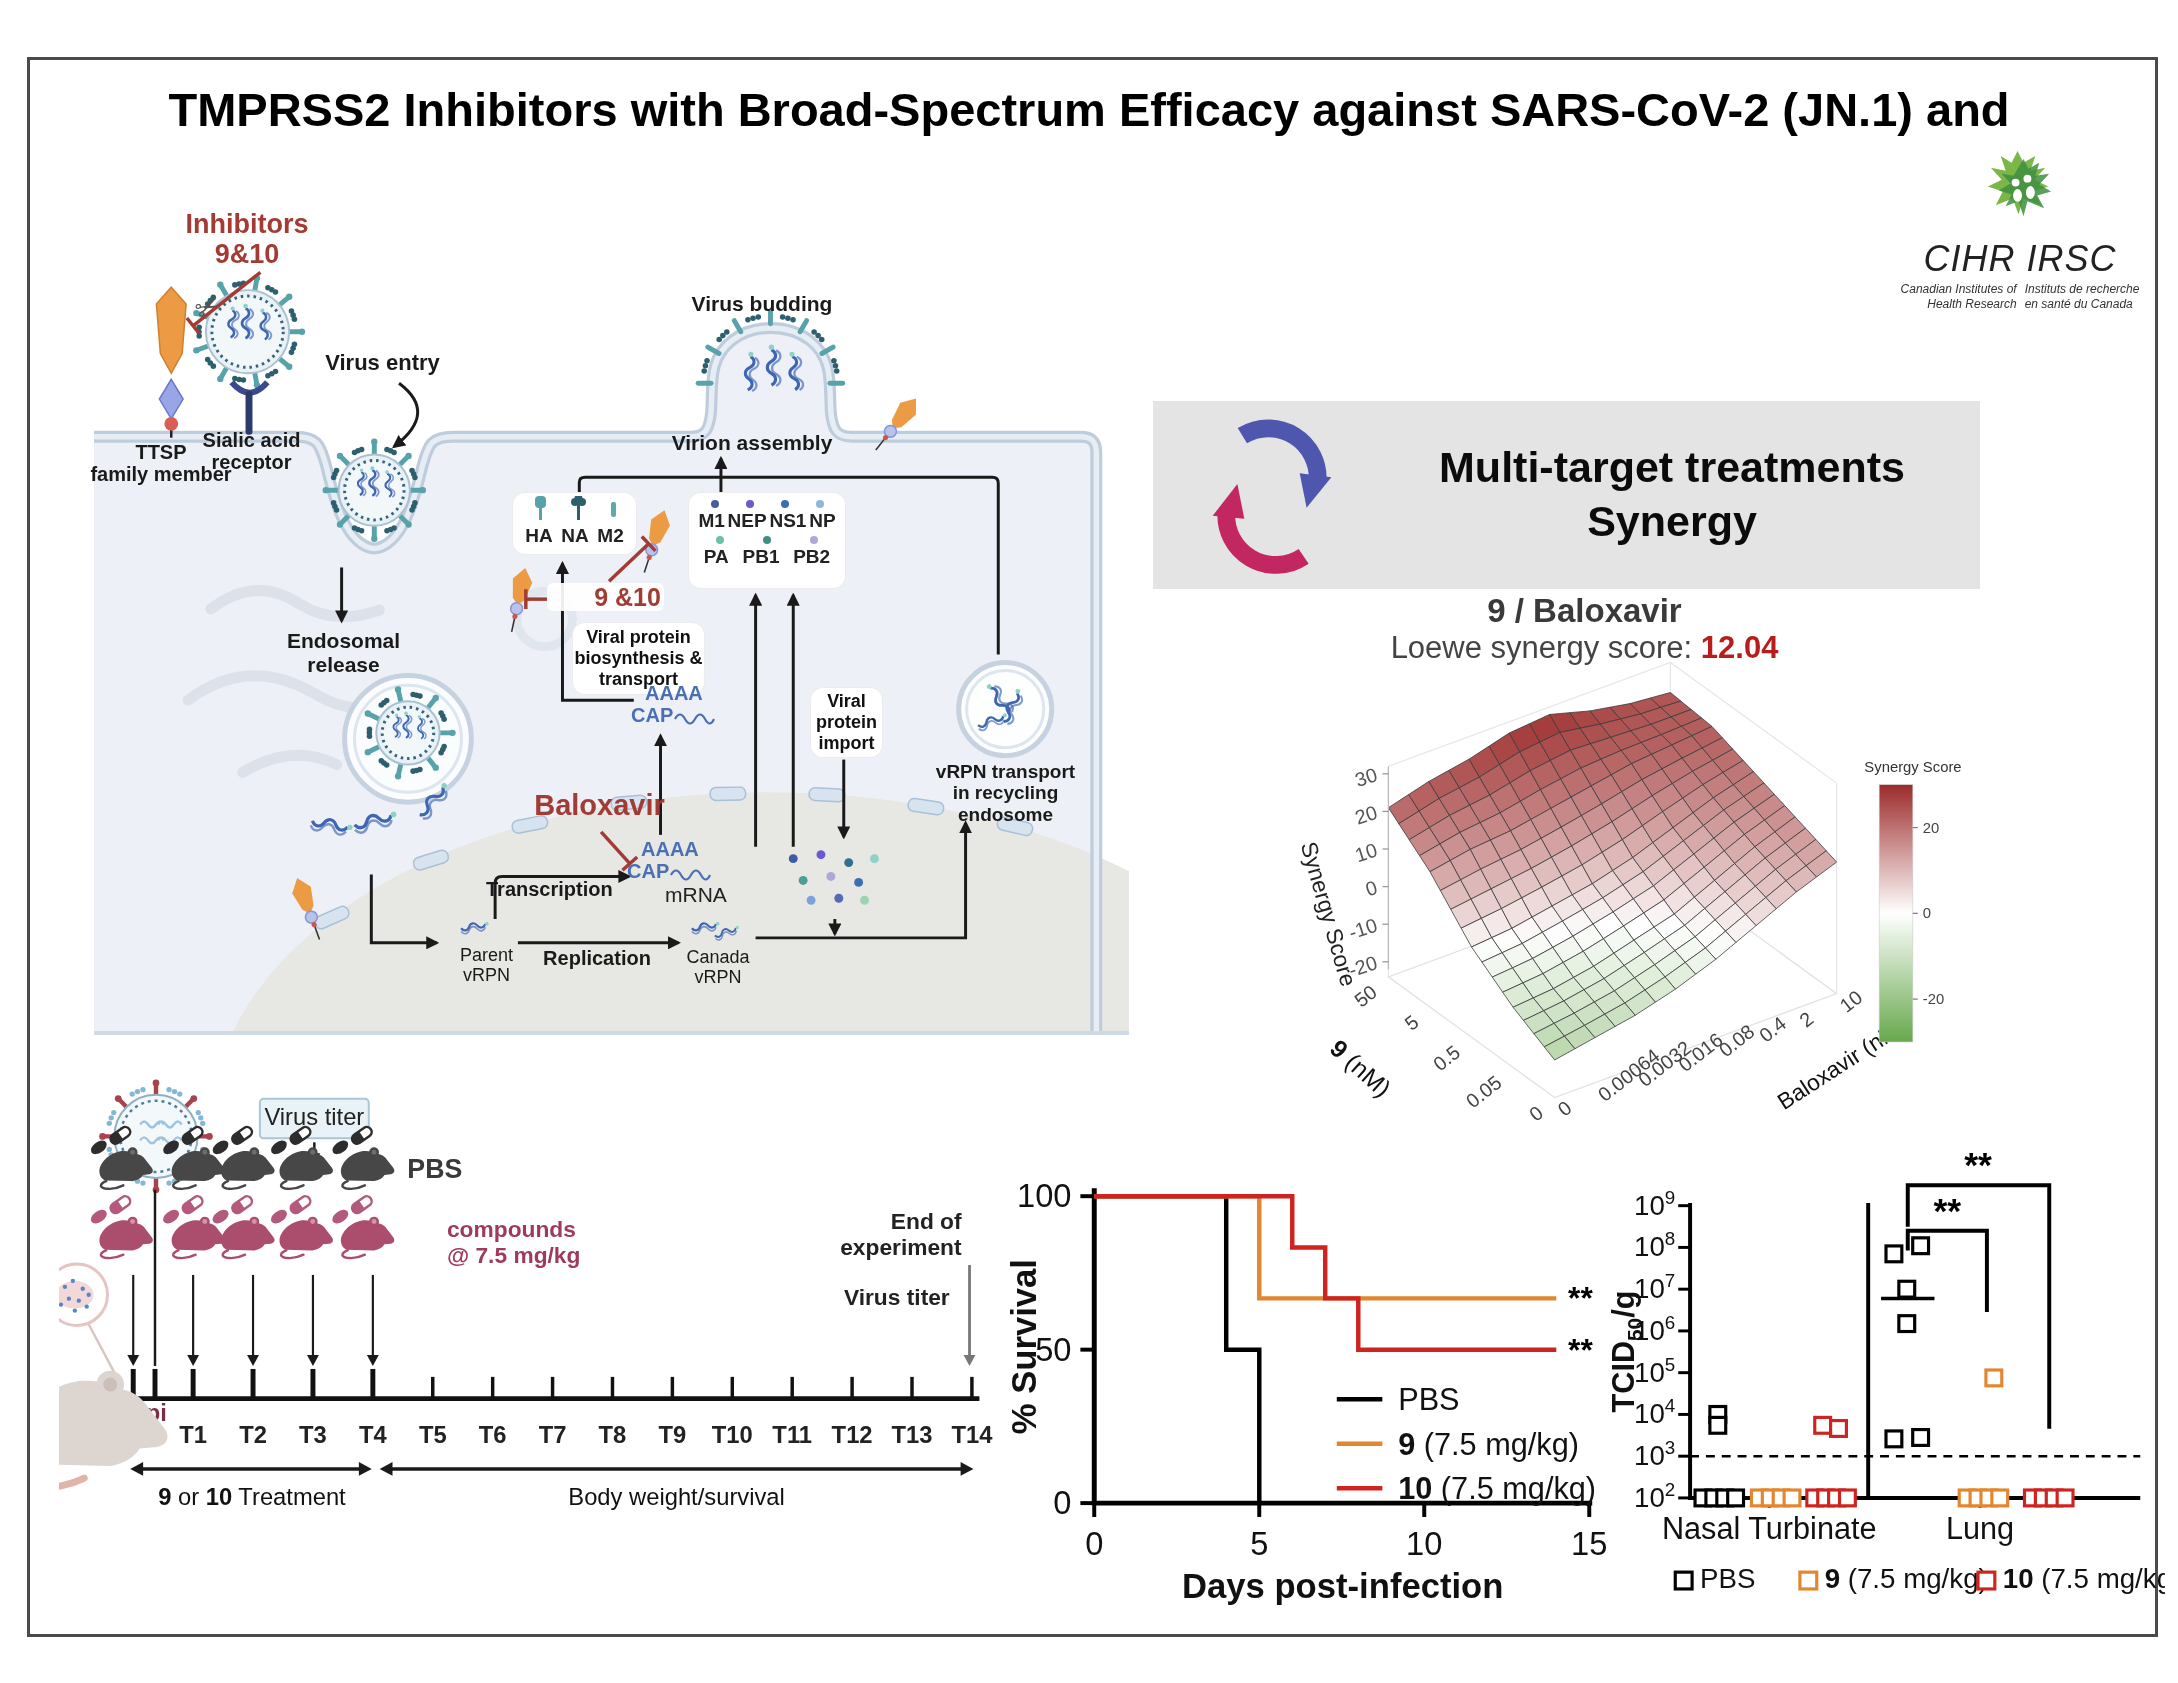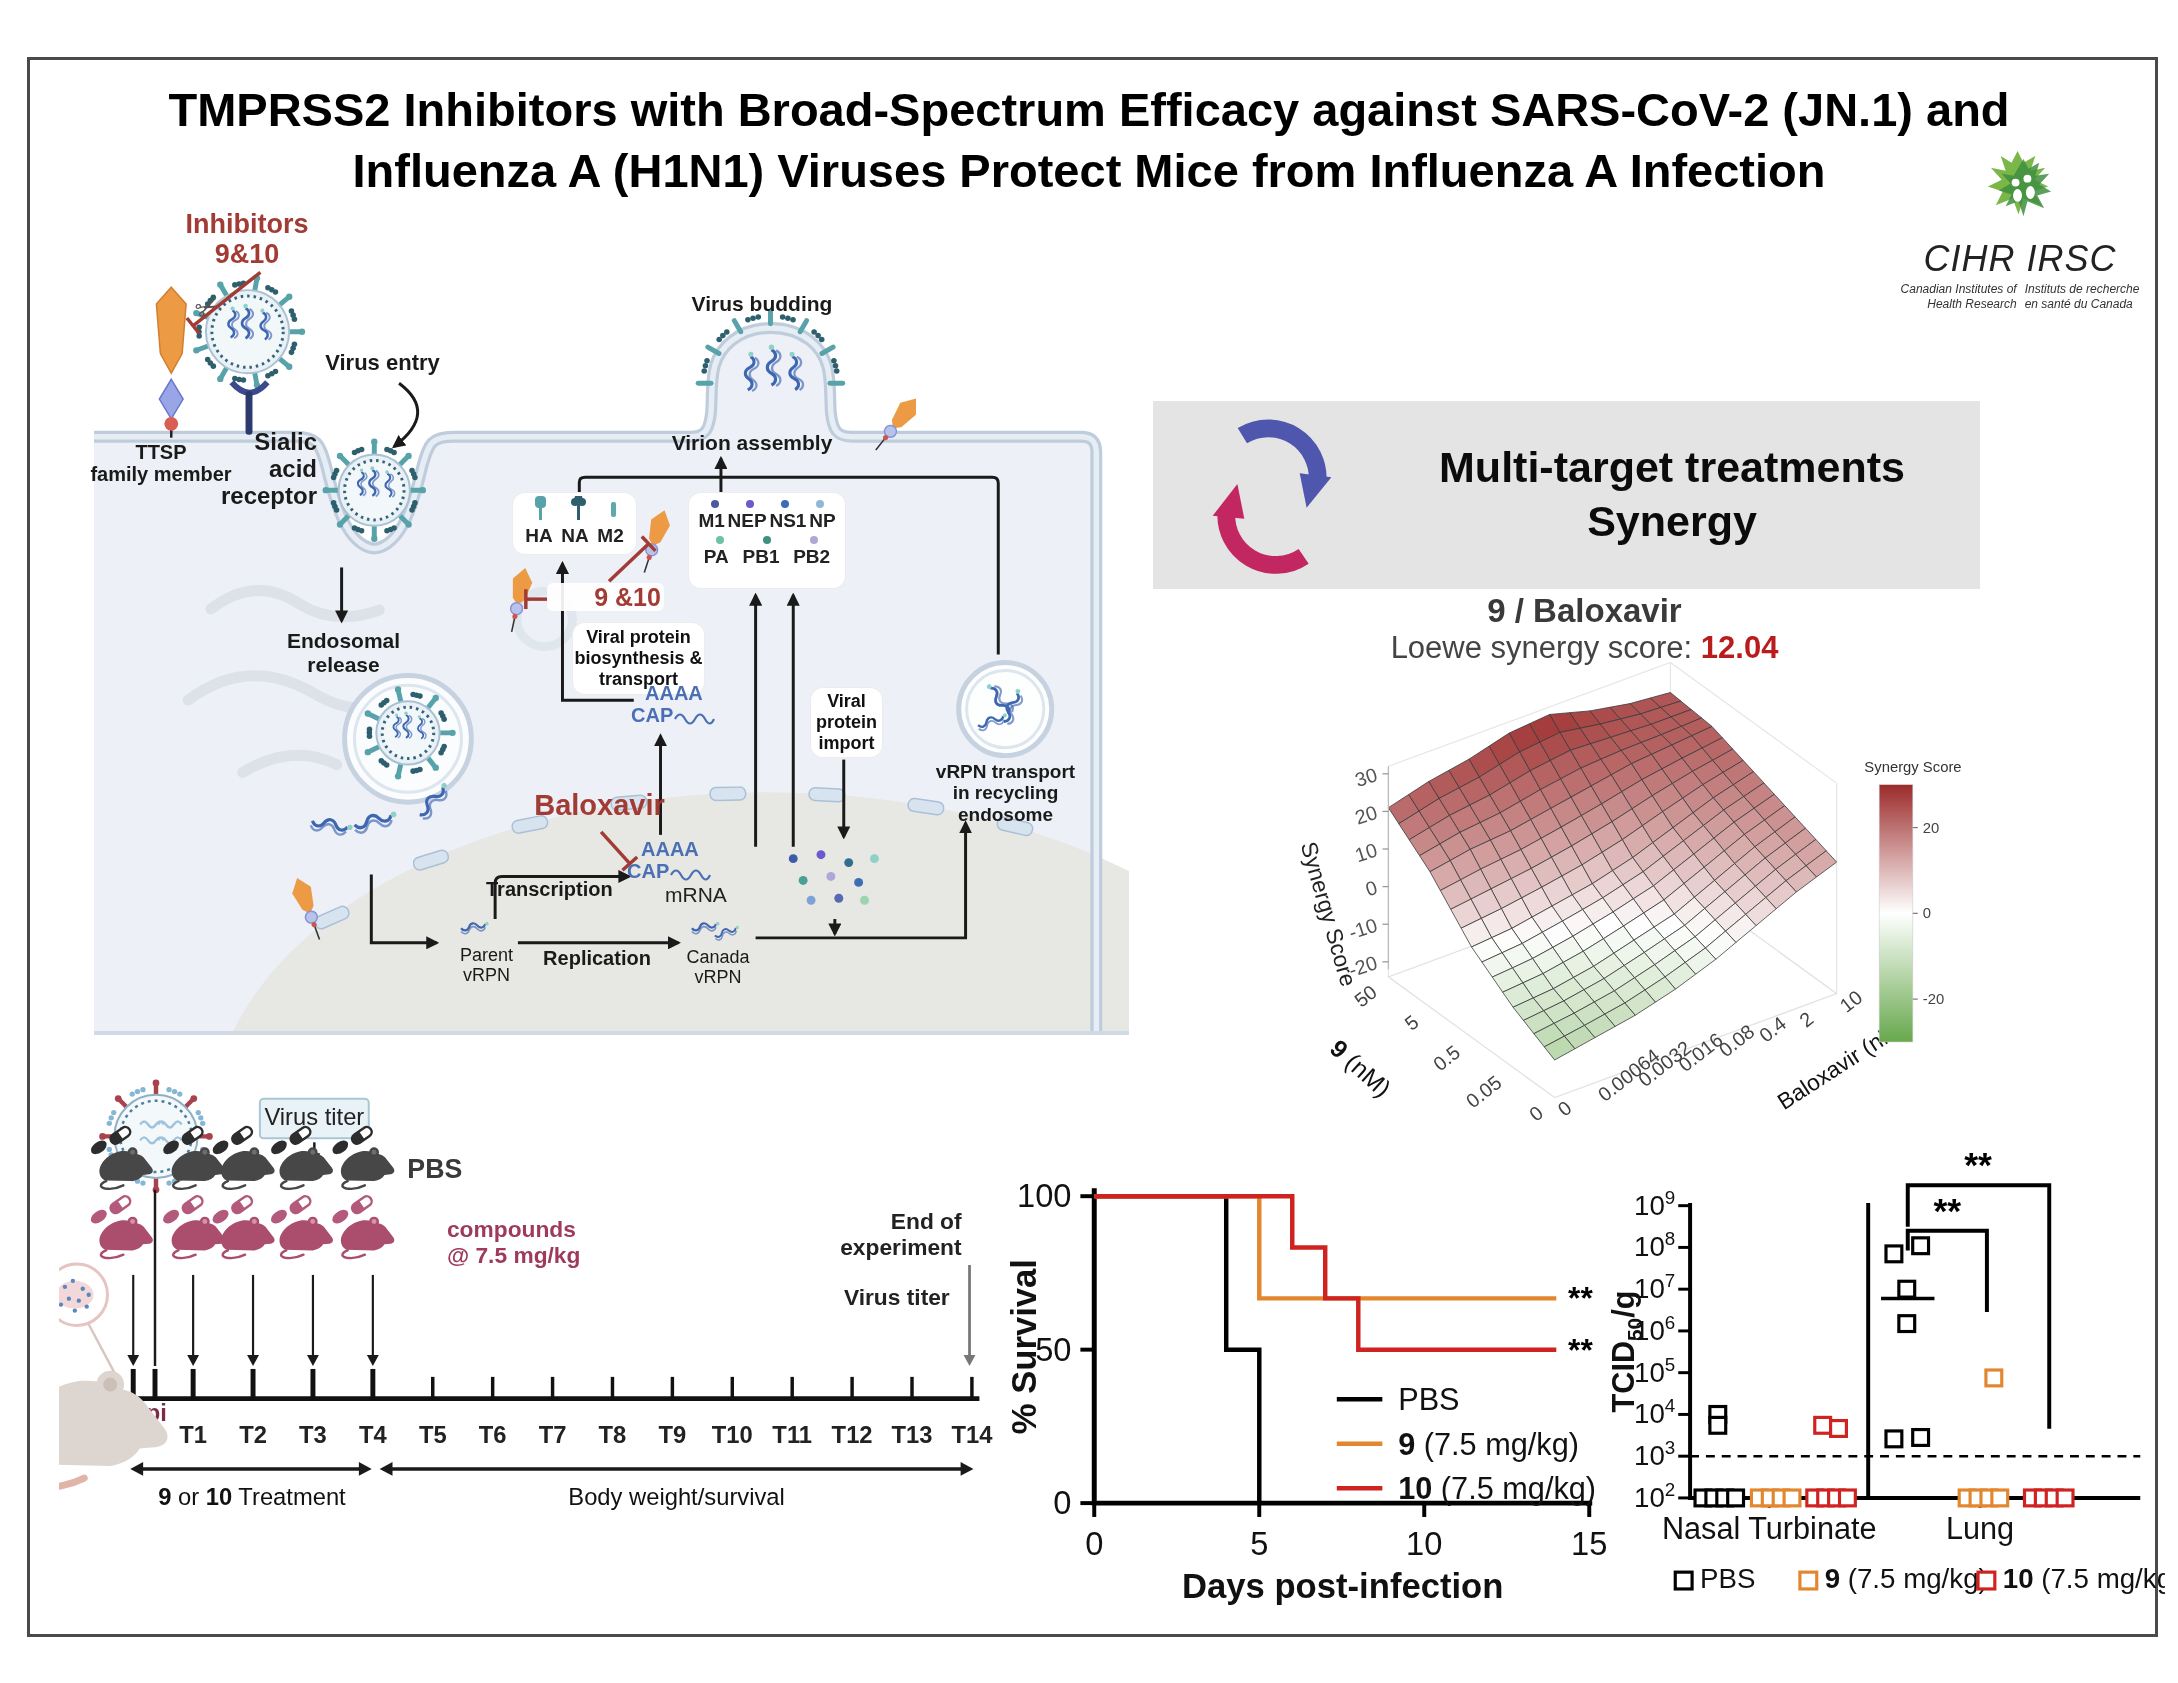--- a/index.html
+++ b/index.html
@@ -32,21 +32,20 @@
   .score .v{font-weight:bold;color:#b91c1c;}
   .panel{position:absolute;}
 </style>
 </head>
 <body>
 
 <div class="frame"></div>
 
 <div class="title">
   <div>TMPRSS2 Inhibitors with Broad-Spectrum Efficacy against SARS-CoV-2 (JN.1) and</div>
-  <div>Influenza A (H1N1) Viruses Protect Mice from Influenza A Infection</div>
 </div>
 
 <div class="logo">
   <svg width="109" height="83" viewBox="0 0 110 84">
     <path d="M52,2 L58,14 70,7 65,22 80,19 69,31 83,38 68,43 76,57 58,50 53,66 47,50 30,57 37,43 22,38 36,31 25,19 40,22 35,7 46,14 Z" fill="#7ab648"></path>
     <path d="M58,10 L63,20 74,14 70,27 84,25 74,36 86,43 72,47 79,60 62,53 58,68 53,53 40,58 46,46 33,42 45,35 36,25 48,27 Z" fill="#3e8e41" opacity="0.85"></path>
     <circle cx="50" cy="34" r="4" fill="#fff"></circle>
       <circle cx="62" cy="30" r="4" fill="#fff"></circle>
     <ellipse cx="52" cy="47" rx="4.5" ry="6.5" fill="#fff"></ellipse>
       <ellipse cx="65" cy="44" rx="4.5" ry="6.5" fill="#fff"></ellipse>
@@ -428,21 +427,21 @@
 
   <div class="lbl b red" style="left:69px;top:16px;width:168px;font-size:27px;">
     <div>Inhibitors</div>
       <div>9&amp;10</div>
   </div>
   <div class="lbl b" style="left:224px;top:158px;width:129px;font-size:22px;">Virus entry</div>
   <div class="lbl b" style="left:-5px;top:248px;width:144px;font-size:20px;">
     <div>TTSP</div>
       <div>family member</div>
   </div>
-  <div class="lbl b" style="left:112px;top:236px;width:111px;font-size:24px;text-align:right;">
+  <div class="lbl b" style="left:102px;top:236px;width:111px;font-size:20px;">
     <div>Sialic acid</div>
       <div>receptor</div>
   </div>
   <div class="lbl b" style="left:190px;top:436px;width:119px;font-size:21px;">
     <div>Endosomal</div>
       <div>release</div>
   </div>
   <div class="lbl b" style="left:584px;top:99px;width:168px;font-size:21px;">Virus budding</div>
   <div class="lbl b" style="left:574px;top:238px;width:168px;font-size:21px;">Virion assembly</div>
 

